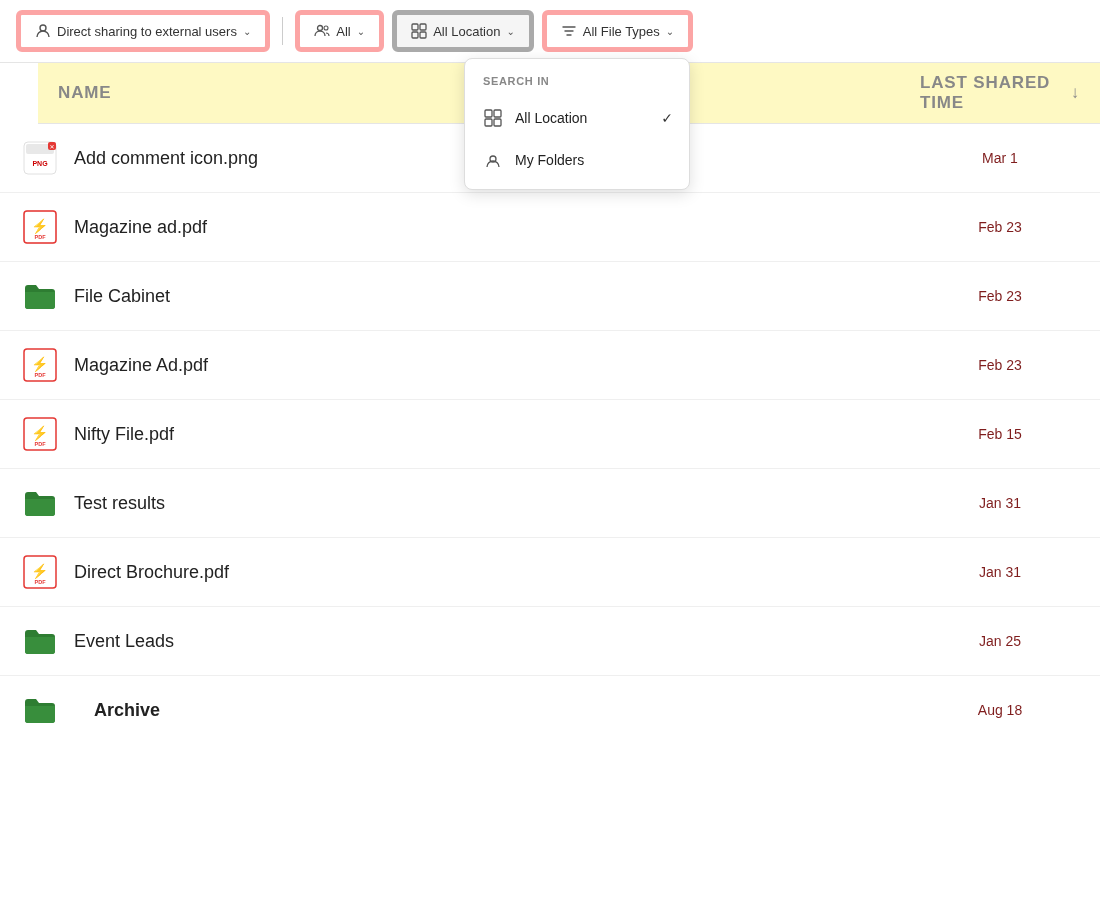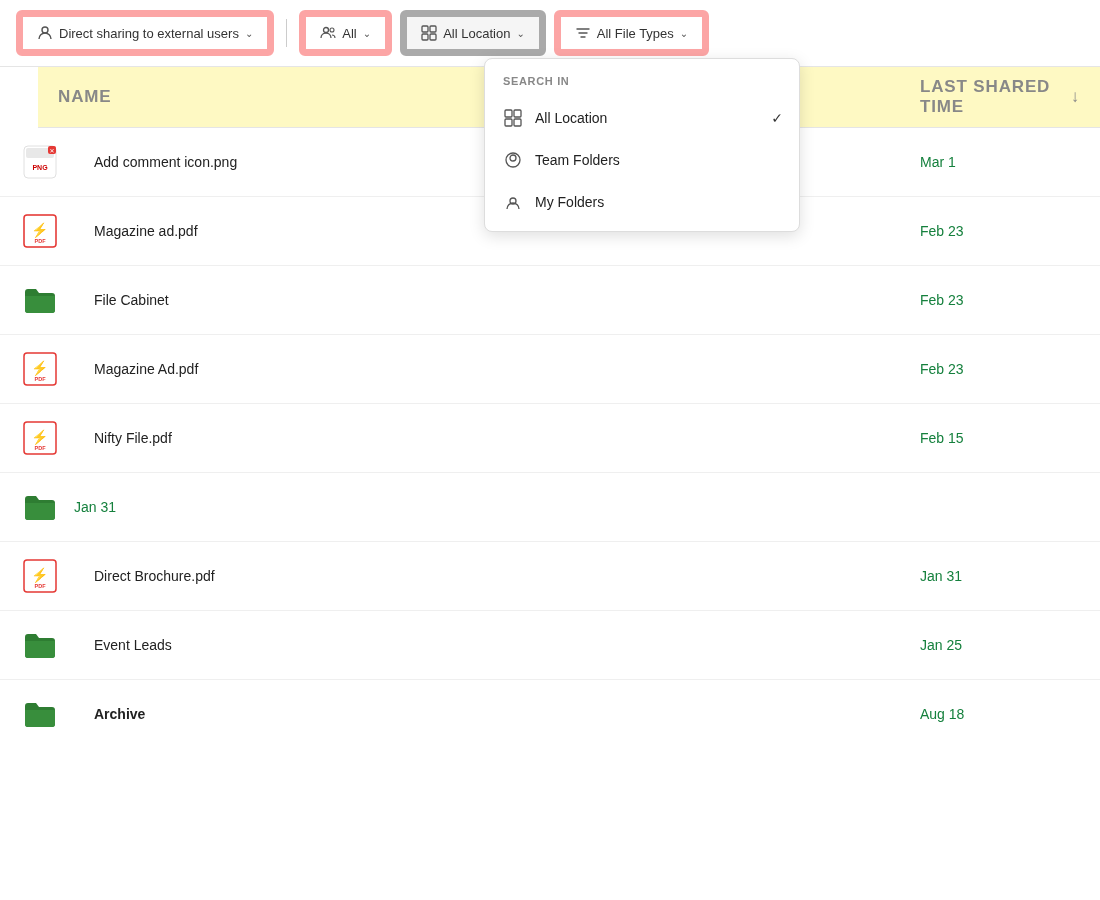--- a/index.html
+++ b/index.html
@@ -12,21 +12,21 @@
       border-bottom: 1px solid #e5e5e5;
       gap: 8px;
       position: relative;
     }
 
     .filter-btn {
       display: flex;
       align-items: center;
       gap: 6px;
       padding: 8px 14px;
-      border: 7px solid #fca5a5;
+      border: 5px solid #fca5a5;
       border-radius: 6px;
       background: #fff;
       cursor: pointer;
       font-size: 13px;
       color: #333;
       justify-content: center;
     }
 
     .filter-btn.active {
       background: #f5f5f5;
@@ -42,26 +42,26 @@
 
     .chevron-icon {
       font-size: 10px;
       color: #555;
     }
 
     
     .dropdown-container {
       position: absolute;
       top: 58px;
-      left: 484px;
+      left: 464px;
       background: #fff;
       border: 1px solid #ddd;
       border-radius: 8px;
       box-shadow: 0 4px 16px rgba(0,0,0,0.13);
-      width: 316px;
+      width: 226px;
       z-index: 100;
       padding: 8px 0 8px 0;
     }
 
     .dropdown-search-label {
       font-size: 11px;
       font-weight: 600;
       color: #888;
       letter-spacing: 0.06em;
       padding: 8px 18px 10px 18px;
@@ -112,46 +112,45 @@
     .col-name { flex: 1; }
     .col-time { width: 160px; text-align: left; display: flex; align-items: center; gap: 4px; }
 
     .table-row {
       display: flex;
       align-items: center;
       padding: 14px 20px;
       border-bottom: 1px solid #efefef;
     }
 
-    .table-row:last-child { border-bottom: none; }
+    .table-row:last-child { border-bottom: none; gap: 20px; }
 
     .row-icon {
       width: 40px;
       height: 40px;
       display: flex;
       align-items: center;
       justify-content: center;
       margin-right: 14px;
       flex-shrink: 0;
     }
 
     .row-name {
       flex: 1;
-      font-size: 14px;
+      font-size: 18px;
       color: #222;
-      margin-left: 20px;
     }
 
     .row-name.bold { font-weight: 600; }
 
     .row-time {
       width: 160px;
       font-size: 14px;
-      color: #15803d;
-      text-align: left;
+      color: #7f1d1d;
+      text-align: center;
     }
   </style>
 </head>
 <body>
 
 <div class="toolbar">
   <button class="filter-btn">
     <svg width="16" height="16" viewBox="0 0 16 16" fill="none">
       <circle cx="8" cy="5" r="3" stroke="#555" stroke-width="1.4"></circle>
       <path d="M2 14c0-3.3 2.7-6 6-6s6 2.7 6 6" stroke="#555" stroke-width="1.4" fill="none"></path>
@@ -201,29 +200,20 @@
           <rect x="1" y="1" width="7" height="7" rx="1" stroke="#555" stroke-width="1.3"></rect>
           <rect x="10" y="1" width="7" height="7" rx="1" stroke="#555" stroke-width="1.3"></rect>
           <rect x="1" y="10" width="7" height="7" rx="1" stroke="#555" stroke-width="1.3"></rect>
           <rect x="10" y="10" width="7" height="7" rx="1" stroke="#555" stroke-width="1.3"></rect>
         </svg>
       </span>
       <span>All Location</span>
       <span class="check-icon">✓</span>
     </div>
 
-    <div class="dropdown-item">
-      <span class="dropdown-icon">
-        <svg width="18" height="18" viewBox="0 0 18 18" fill="none">
-          <circle cx="9" cy="7" r="3" stroke="#555" stroke-width="1.3"></circle>
-          <rect x="2" y="2" width="14" height="14" rx="7" stroke="#555" stroke-width="1.3"></rect>
-        </svg>
-      </span>
-      <span>Team Folders</span>
-    </div>
 
     <div class="dropdown-item">
       <span class="dropdown-icon">
         <svg width="18" height="18" viewBox="0 0 18 18" fill="none">
           <circle cx="9" cy="8" r="3" stroke="#555" stroke-width="1.3"></circle>
           <path d="M3 16c0-3.3 2.7-6 6-6s6 2.7 6 6" stroke="#555" stroke-width="1.3" fill="none"></path>
         </svg>
       </span>
       <span>My Folders</span>
     </div>
@@ -303,20 +293,21 @@
     <div class="row-time">Feb 15</div>
   </div>
 
   <div class="table-row">
     <div class="row-icon">
       <svg width="36" height="36" viewBox="0 0 36 36">
         <path d="M3 10 Q3 7 6 7 L14 7 L17 11 L30 11 Q33 11 33 14 L33 28 Q33 31 30 31 L6 31 Q3 31 3 28 Z" fill="#2e7d32"></path>
         <path d="M3 14 L33 14 L33 28 Q33 31 30 31 L6 31 Q3 31 3 28 Z" fill="#388e3c"></path>
       </svg>
     </div>
+    <div class="row-name">Test results</div>
     <div class="row-time">Jan 31</div>
   </div>
 
   <div class="table-row">
     <div class="row-icon">
       <svg width="36" height="36" viewBox="0 0 36 36">
         <rect x="2" y="2" width="32" height="32" rx="3" fill="#fff" stroke="#e53935" stroke-width="1.5"></rect>
         <text x="18" y="22" text-anchor="middle" font-size="14" fill="#e53935">⚡</text>
         <text x="18" y="30" text-anchor="middle" font-size="5.5" fill="#e53935" font-weight="bold">PDF</text>
       </svg>

